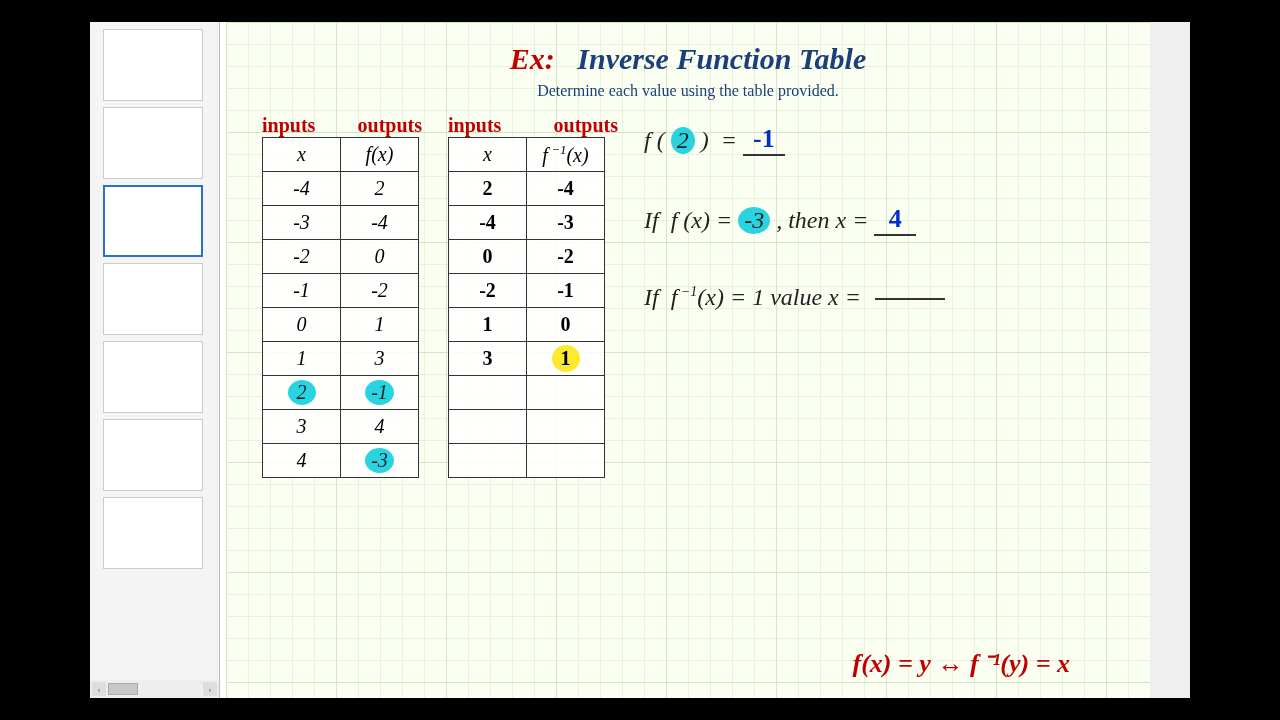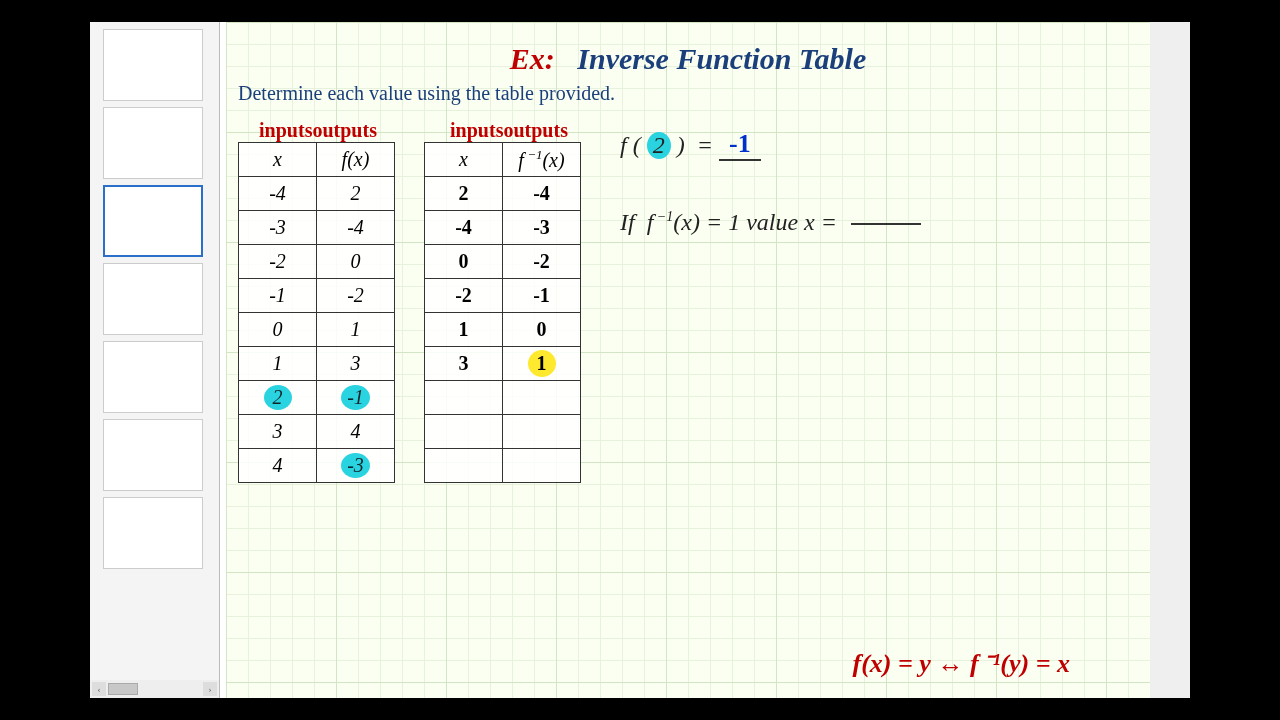--- a/index.html
+++ b/index.html
@@ -20,33 +20,33 @@
   
   .slide-wrap { flex:1; position: relative; background:#fff; }
   .slide { position:absolute; left:6px; top:0; right:40px; bottom:0;
     background-color: #fbfff2;
     background-image:
       linear-gradient(#d2e6c5 1px, transparent 1px),
       linear-gradient(90deg, #d2e6c5 1px, transparent 1px),
       linear-gradient(#e6f2dc 1px, transparent 1px),
       linear-gradient(90deg, #e6f2dc 1px, transparent 1px);
     background-size: 110px 110px, 110px 110px, 22px 22px, 22px 22px;
-    padding: 14px 12px;
+    padding: 14px 36px;
   }
   .margin-gutter { position:absolute; right:0; top:0; width:40px; bottom:0; background:#efefef; }
 
   .title-line { text-align:center; font-size:30px; margin-top:6px; }
   .title-ex { color:#c00000; font-weight:bold; font-style:italic; }
   .title-main { color:#1a3f7a; font-weight:bold; font-style:italic; }
-  .subtitle { color:#1a3f7a; font-size:20px; text-align:left; margin-top:6px; }
+  .subtitle { color:#1a3f7a; font-size:16px; text-align:center; margin-top:6px; }
 
   .content-row { display:flex; gap:26px; margin-top:14px; align-items:flex-start; }
 
   .col-label { font-family: 'Comic Sans MS', cursive; color:#c00000; font-size:20px; font-weight:bold; text-align:center; }
-  .two-labels { display:flex; justify-content:center; width:160px; }
+  .two-labels { display:flex; justify-content:space-between; width:160px; }
 
   table.func { border-collapse: collapse; background: rgba(255,255,255,0.85); }
   table.func th, table.func td { border:1px solid #333; width:78px; height:34px; text-align:center; font-size:20px; font-style:italic; font-family:'Times New Roman', serif; }
   table.func th { font-style:italic; font-weight:normal; }
   table.func .hand { font-family:'Comic Sans MS', cursive; font-style:normal; font-weight:bold; }
 
   .highlight-cyan { display:inline-block; min-width:28px; padding:1px 6px; border-radius:50%; background:#29d3e0; color:#10252a; font-style:italic;}
   .highlight-yellow { display:inline-block; min-width:28px; padding:2px 8px; border-radius:50%; background:#ffe92e; font-family:'Comic Sans MS',cursive; font-weight:bold;}
 
   .questions { flex:1; padding-top:10px; }
@@ -200,20 +200,26 @@
           </table>
         </div>
 
         <div class="questions">
           <div class="qline">
             <span><i>f</i>&nbsp;(</span>
             <span class="hl-inline-cyan">2</span>
             <span>) &nbsp;=</span>
             <span class="answer-blue">-1</span>
           </div>
+          <div class="qline">
+            <span><i>If&nbsp; f</i> (<i>x</i>) =</span>
+            <span class="hl-inline-cyan">-3</span>
+            <span><i>, then x</i> =</span>
+            <span class="answer-blue">4</span>
+          </div>
           <div class="qline" style="margin-bottom:10px">
             <span><i>If&nbsp; f</i><span class="sup">&nbsp;−1</span>(<i>x</i>) = 1 <i>value x</i> =</span>
             <span class="blank"></span>
           </div>
         </div>
       </div>
 
       <div class="footer-eq">f(x) = y  ↔  f ⁻¹(y) = x</div>
     </div>
     <div class="margin-gutter"></div>

